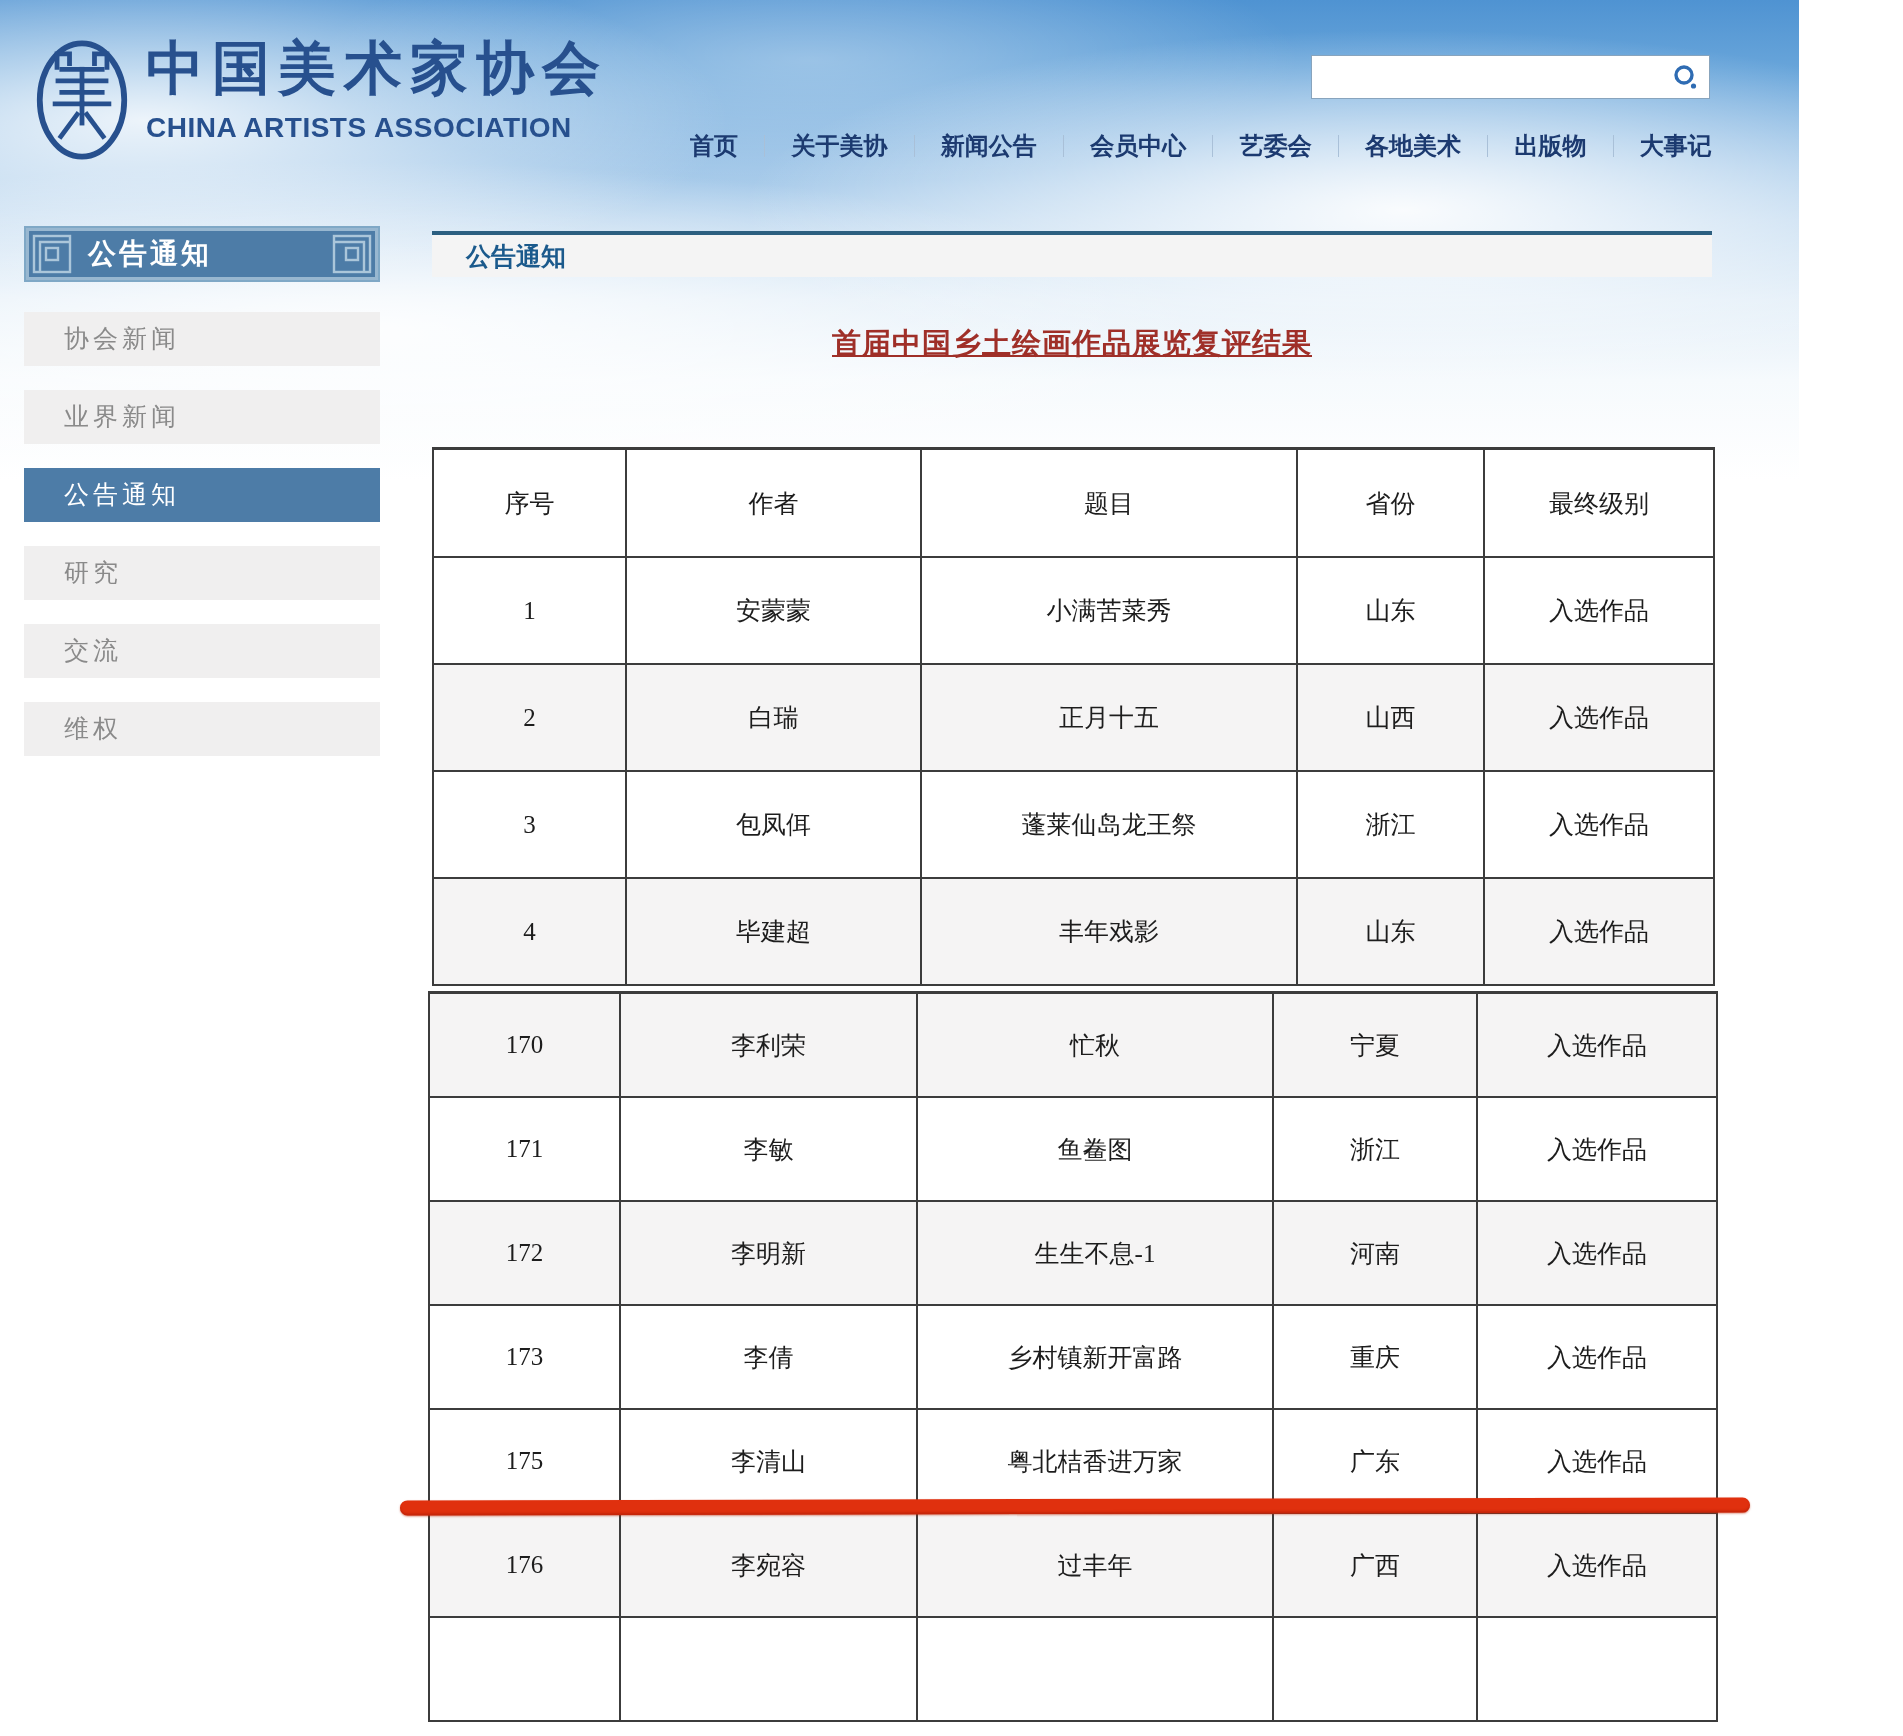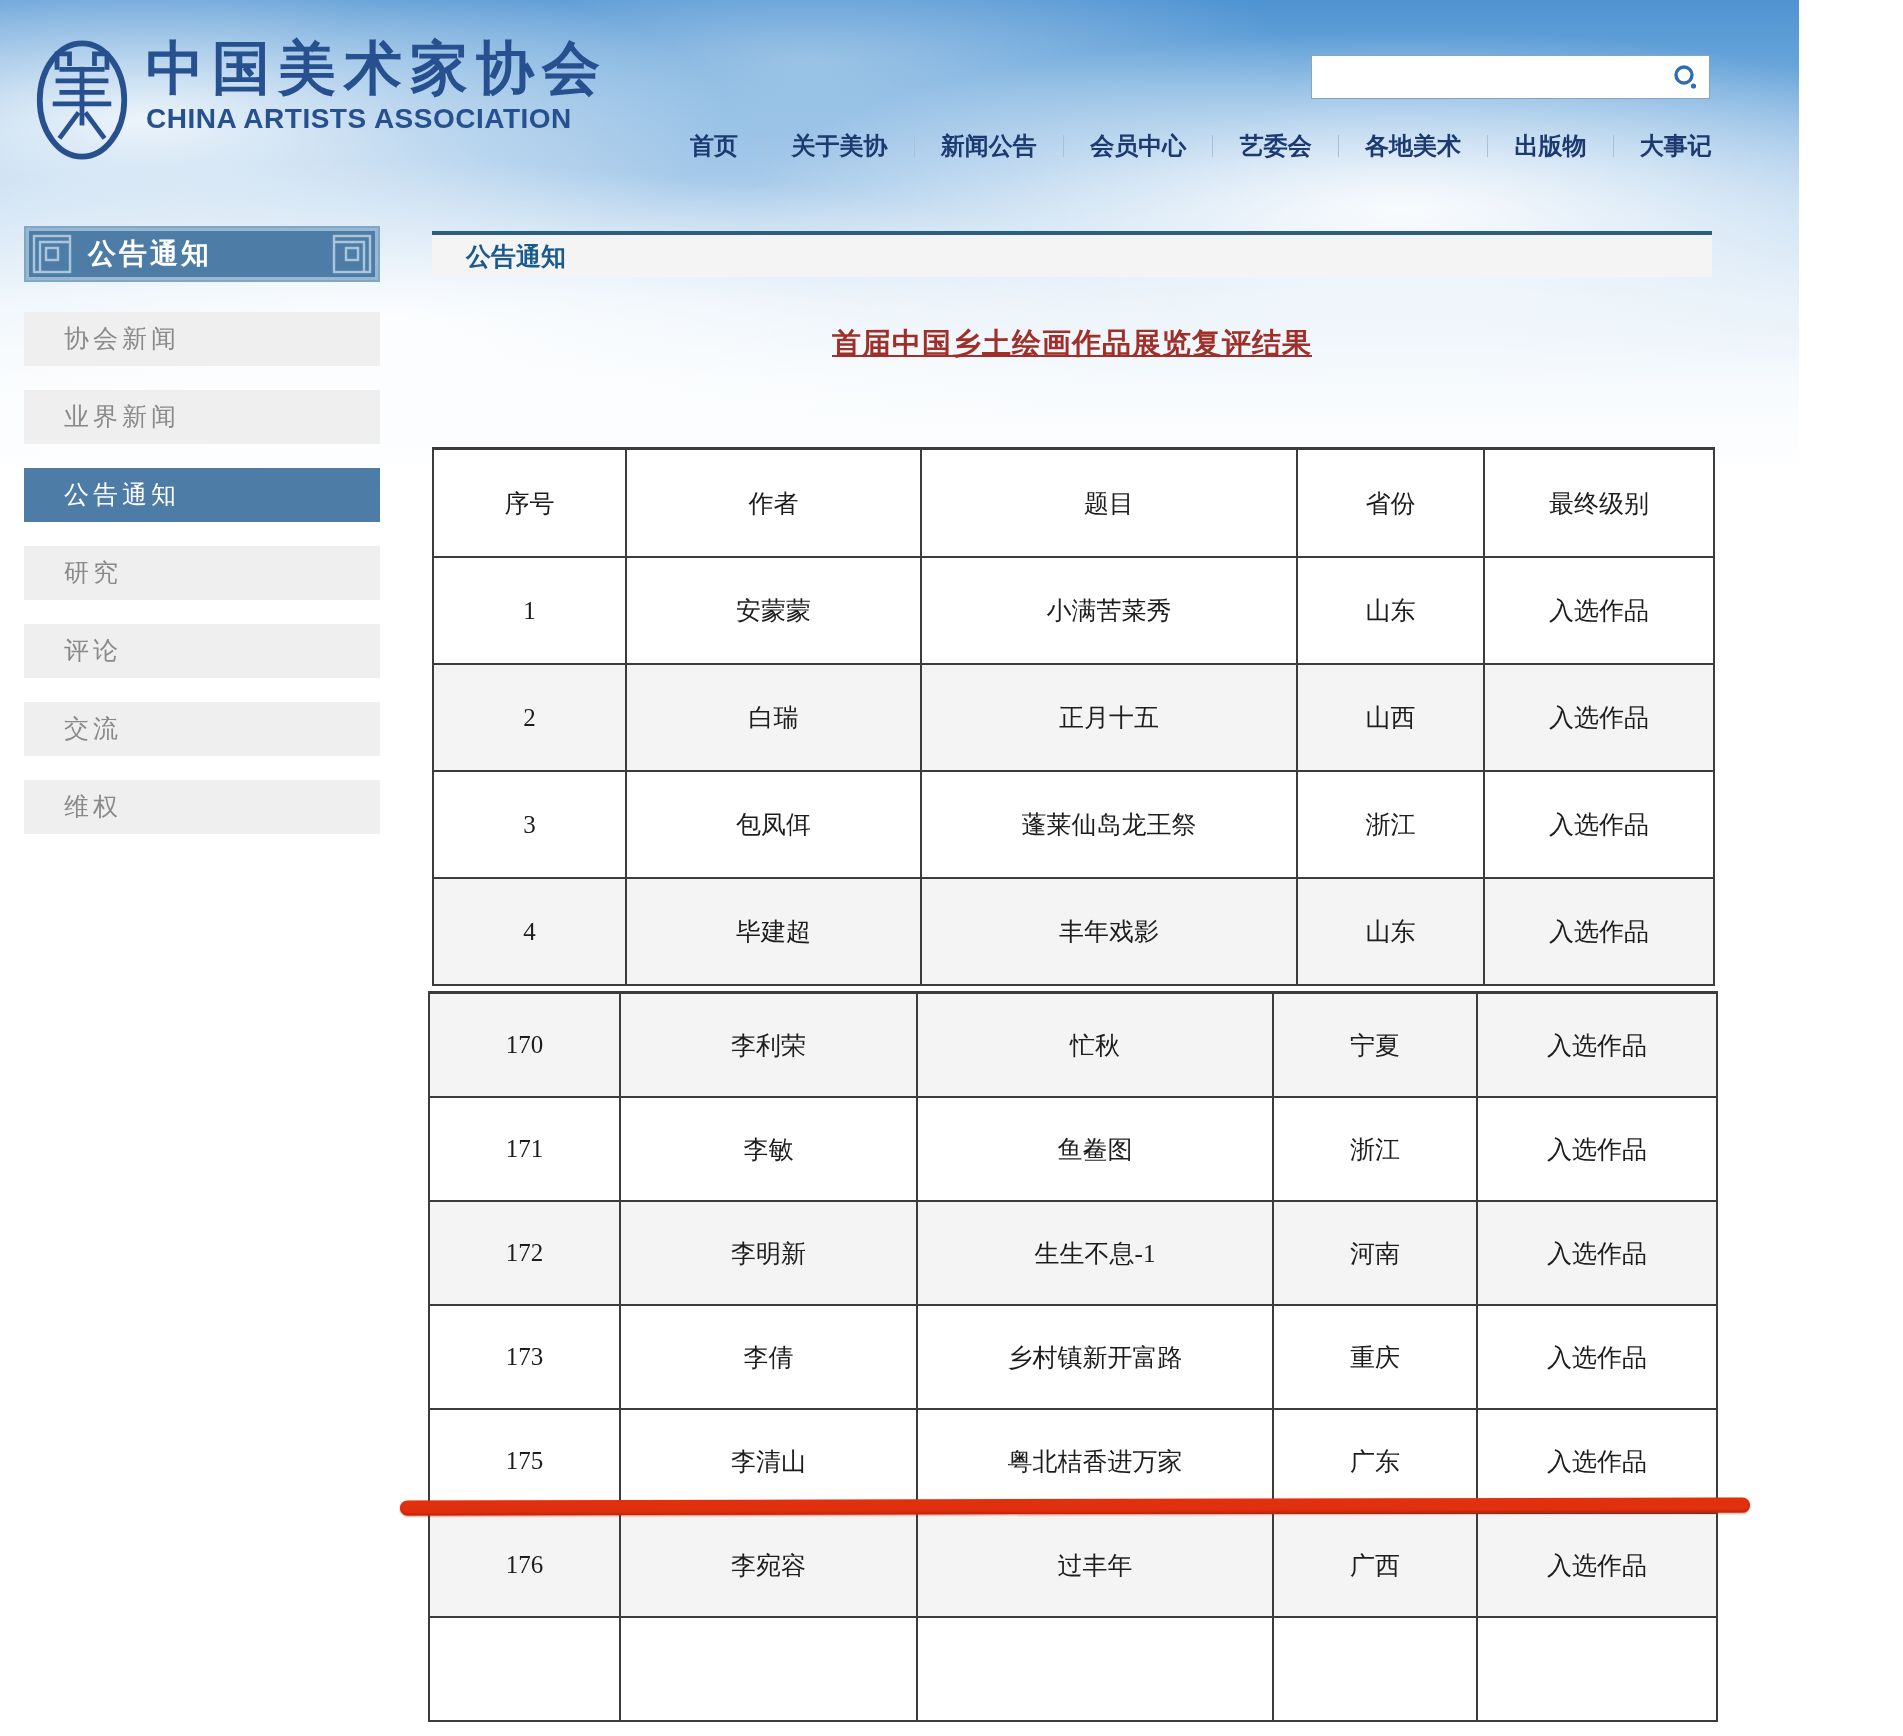--- a/index.html
+++ b/index.html
@@ -11,21 +11,21 @@
       radial-gradient(700px 180px at 45% 60px, rgba(255,255,255,.35), rgba(255,255,255,0) 70%),
       radial-gradient(1200px 240px at 20% 330px, rgba(255,255,255,.9), rgba(255,255,255,0) 70%),
       linear-gradient(180deg,#4f93d2 0px,#68a5da 70px,#8fbce4 140px,#bcd7ef 220px,#e2eef8 300px,#f6fafd 380px,#ffffff 480px,#ffffff 100%);
   }
   
   .logo-block{position:absolute;left:34px;top:36px;display:flex;align-items:flex-start;}
   .emblem{width:96px;height:128px;}
   .logo-text{margin-left:16px;}
   .logo-cn{font-family:"Liberation Serif",serif;font-weight:700;font-size:58px;line-height:66px;
     letter-spacing:8px;color:#27508e;}
-  .logo-en{font-weight:700;font-size:28px;line-height:30px;letter-spacing:.5px;color:#27508e;margin-top:2px;}
+  .logo-en{font-weight:700;font-size:28px;line-height:30px;letter-spacing:.5px;color:#27508e;margin-top:11px;}
   .main-nav{position:absolute;left:690px;top:128px;width:1022px;height:36px;display:flex;
     justify-content:space-between;align-items:center;}
   .nav-item{font-size:24px;font-weight:700;color:#1c3a70;cursor:pointer;white-space:nowrap;}
   .nav-sep{width:1px;height:22px;background:#a9c0d8;}
   .search-box{position:absolute;left:1311px;top:55px;width:399px;height:44px;background:#ffffff;
     border:1px solid #88a4bd;box-sizing:border-box;}
   .search-box input{position:absolute;left:10px;top:2px;width:340px;height:36px;border:none;outline:none;
     font-size:20px;background:transparent;font-family:"Liberation Sans",sans-serif;}
   .search-ico{position:absolute;right:8px;top:7px;width:30px;height:30px;cursor:pointer;}
   
@@ -135,21 +135,20 @@
           <rect x="15" y="15" width="12" height="12"></rect>
         </g>
       </svg>
       <div class="side-title">公告通知</div>
     </div>
     <div class="side-menu">
         <div class="side-item">协会新闻</div>
         <div class="side-item">业界新闻</div>
         <div class="side-item active">公告通知</div>
         <div class="side-item">研究</div>
-        <div class="side-item">评论</div>
         <div class="side-item">交流</div>
         <div class="side-item">维权</div>
       </div>
   </div>
 
   <div class="crumb-bar">
     <div class="crumb">公告通知</div>
   </div>
 
   <div class="article-title">首届中国乡土绘画作品展览复评结果</div>

